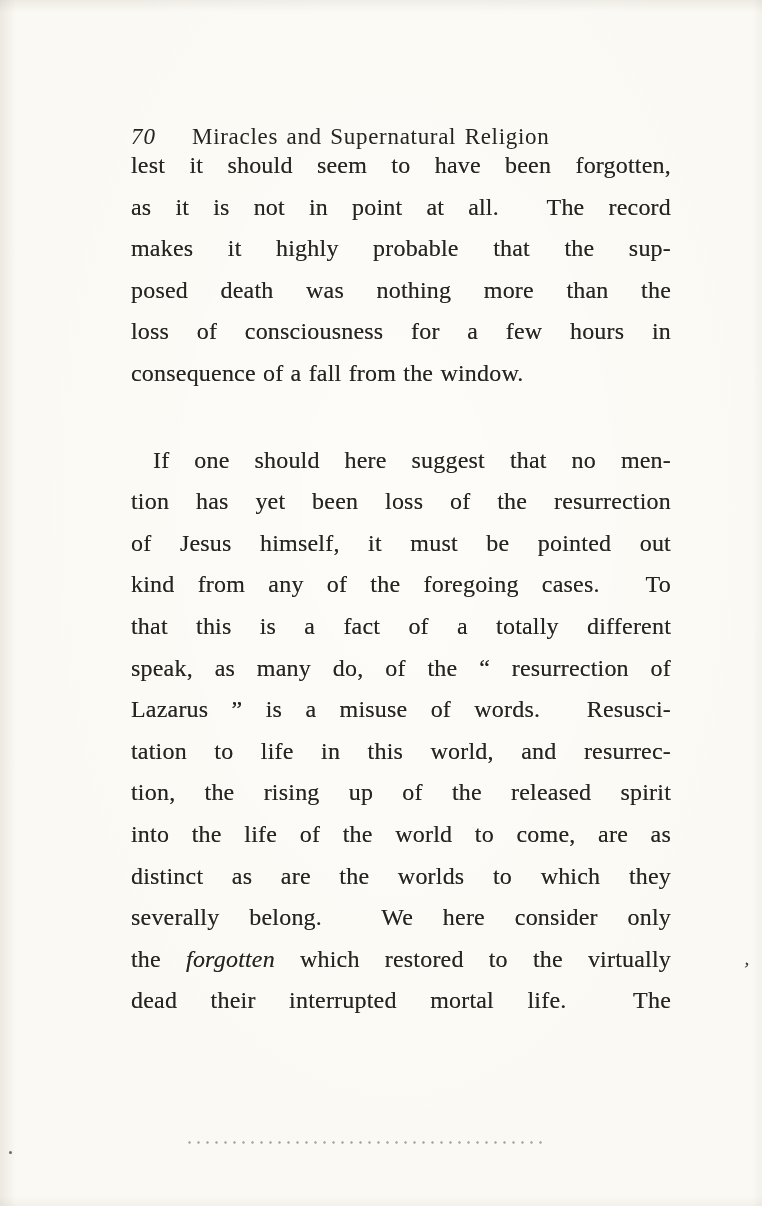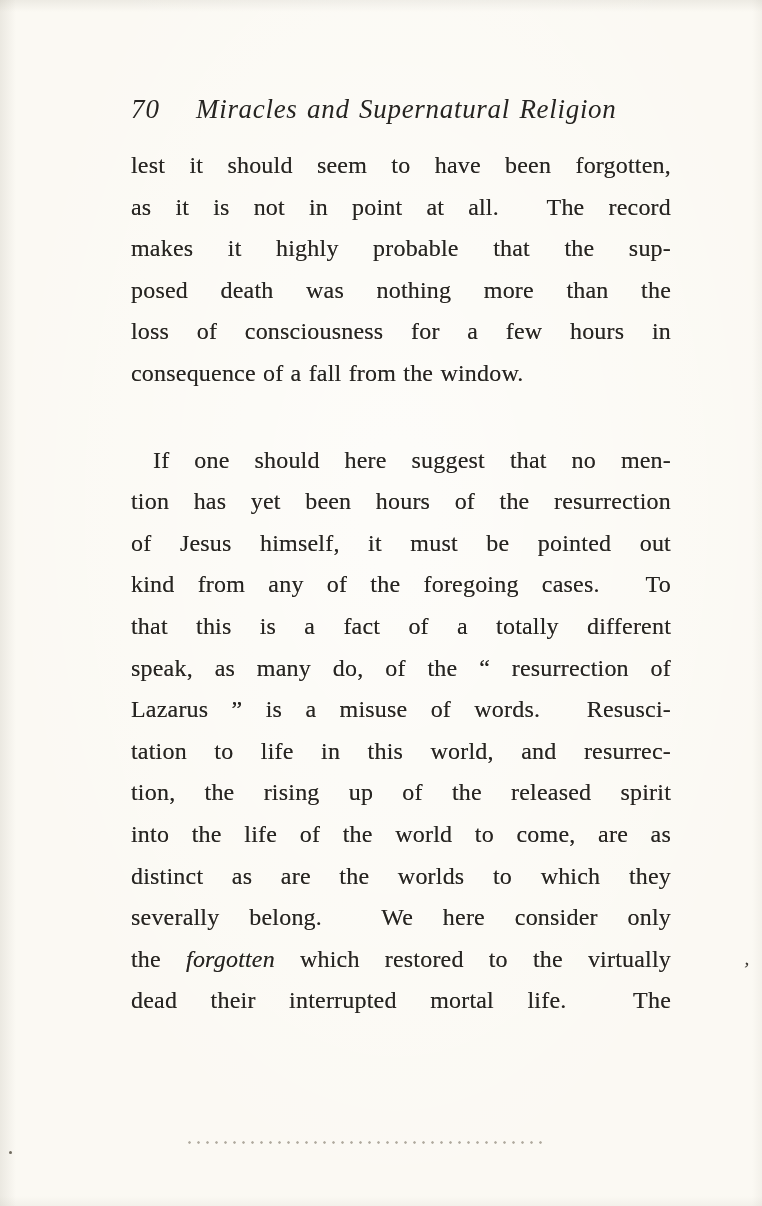--- a/index.html
+++ b/index.html
@@ -32,32 +32,32 @@
     top: 0;
     width: 540px;
   }
   .header {
     position: absolute;
     top: 94px;
     left: 0;
     width: 100%;
     display: flex;
     align-items: baseline;
-    font-size: 27px;
+    font-size: 23px;
     line-height: 30px;
   }
   .pagenum {
     letter-spacing: 1px;
     font-style: italic;
   }
   .running-title {
-    font-style: italic;
     margin-left: 36px;
     letter-spacing: 0.7px;
     word-spacing: 2px;
+    margin-top: 28px;
   }
   .body-text {
     position: absolute;
     top: 145px;
     left: 0;
     width: 100%;
     font-size: 24px;
     line-height: 41.6px;
     text-shadow: 0 0 0.5px rgba(45,40,33,0.55);
   }
@@ -118,21 +118,21 @@
         <div class="para">
           <div class="line"><span>lest it should seem to have been forgotten,</span></div>
           <div class="line"><span>as it is not in point at all.&nbsp; The record</span></div>
           <div class="line"><span>makes it highly probable that the sup-</span></div>
           <div class="line"><span>posed death was nothing more than the</span></div>
           <div class="line"><span>loss of consciousness for a few hours in</span></div>
           <div class="line no-just"><span>consequence of a fall from the window.</span></div>
         </div>
         <div class="para">
           <div class="line indent"><span>If one should here suggest that no men-</span></div>
-          <div class="line"><span>tion has yet been hours of the resurrection</span></div>
+          <div class="line"><span>tion has yet been loss of the resurrection</span></div>
           <div class="line"><span>of Jesus himself, it must be pointed out</span></div>
           <div class="line"><span>kind from any of the foregoing cases.&nbsp; To</span></div>
           <div class="line"><span>that this is a fact of a totally different</span></div>
           <div class="line"><span>speak, as many do, of the “ resurrection of</span></div>
           <div class="line"><span>Lazarus ” is a misuse of words.&nbsp; Resusci-</span></div>
           <div class="line"><span>tation to life in this world, and resurrec-</span></div>
           <div class="line"><span>tion, the rising up of the released spirit</span></div>
           <div class="line"><span>into the life of the world to come, are as</span></div>
           <div class="line"><span>distinct as are the worlds to which they</span></div>
           <div class="line"><span>severally belong.&nbsp; We here consider only</span></div>

